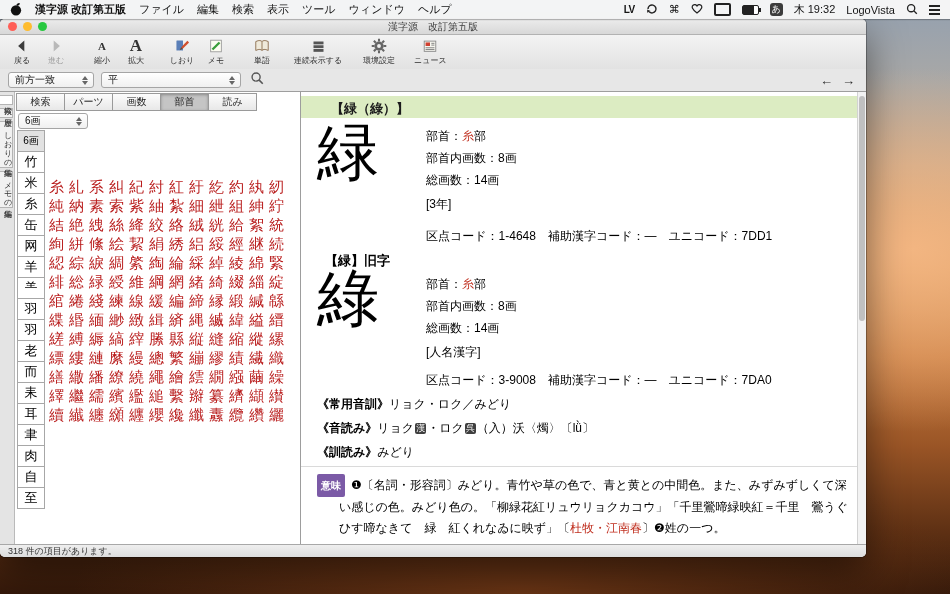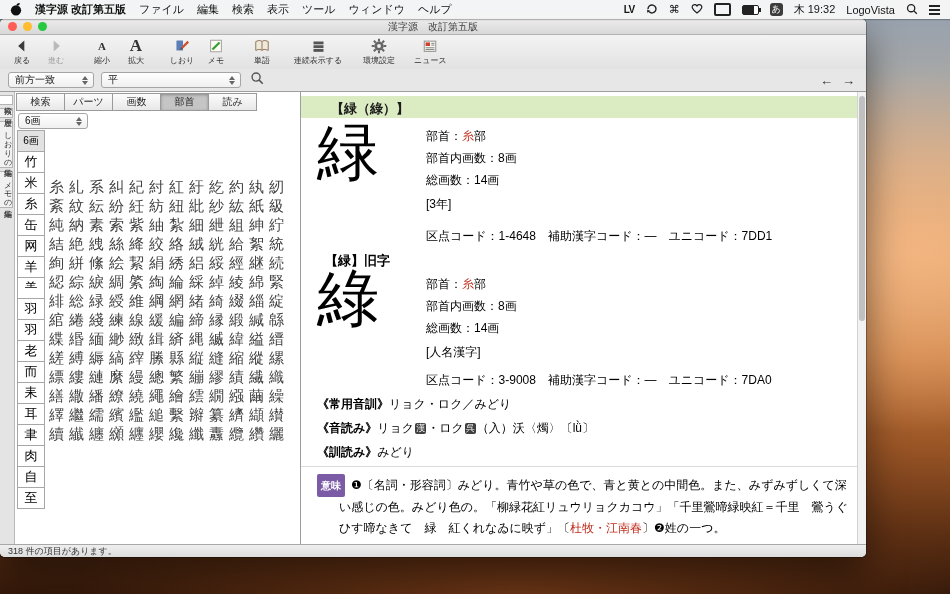--- a/index.html
+++ b/index.html
@@ -62,21 +62,21 @@
   .tabsrow{position:absolute;top:1px;left:2px;display:flex;}
   .stab{width:47px;height:16px;border:1px solid #9a9a9a;margin-left:-1px;
     background:linear-gradient(#fcfcfc,#e8e8e8);font-size:10px;display:flex;align-items:center;
     justify-content:center;color:#1f1f1f;box-sizing:content-box;}
   .stab.active{background:#c5c5c5;box-shadow:inset 0 1px 3px rgba(0,0,0,.3);}
   .popstroke{position:absolute;top:21px;left:3px;width:70px;}
   .radlist{position:absolute;left:2px;top:39px;width:28px;}
   .rad{height:22px;border:1px solid #a7a7a7;margin-top:-1px;display:flex;align-items:center;
     justify-content:center;font-size:13px;background:#fff;font-family:"DejaVu Serif","Liberation Serif",serif;box-sizing:border-box;}
   .rad.head{font-size:10px;background:#e2e2e2;font-family:"Liberation Sans",sans-serif;}
-  .kgrid{position:absolute;left:34px;top:86px;width:250px;color:#404040;
+  .kgrid{position:absolute;left:34px;top:86px;width:250px;color:#b91c1c;
     font-family:"DejaVu Serif","Liberation Serif",serif;font-size:15px;}
   .krow{letter-spacing:5px;line-height:19px;white-space:nowrap;}
   
   .rightpanel{position:absolute;left:300px;top:0;right:0;bottom:0;border-left:1px solid #9d9d9d;
     background:#fff;font-size:12px;color:#000;}
   .band{position:absolute;top:4px;left:0;right:8px;height:22px;background:#dcecc2;display:flex;
     align-items:flex-end;padding-left:30px;font-size:13px;font-weight:bold;color:#1b1b1b;}
   .scroll{position:absolute;right:0;top:0;bottom:0;width:8px;background:#f2f2f2;border-left:1px solid #d2d2d2;}
   .thumb{position:absolute;left:1px;right:1px;top:4px;height:225px;background:#c0c0c0;border-radius:4px;}
   .glyph{position:absolute;left:16px;font-family:"DejaVu Serif","Liberation Serif",serif;
@@ -329,21 +329,20 @@
         <div class="rad">而</div>
         <div class="rad">耒</div>
         <div class="rad">耳</div>
         <div class="rad">聿</div>
         <div class="rad">肉</div>
         <div class="rad">自</div>
         <div class="rad">至</div>
       </div>
       <div class="kgrid">
         <div class="krow">糸糺系糾紀紂紅紆紇約紈紉</div>
-        <div class="krow">紊紋紜紛紝紡紐紕紗紘紙級</div>
         <div class="krow">純納素索紫紬紮細紲組紳紵</div>
         <div class="krow">結絶絏絲絳絞絡絨絖給絮統</div>
         <div class="krow">絢絣絛絵絜絹綉絽綏經継続</div>
         <div class="krow">綛綜綟綢綮綯綸綵綽綾綿緊</div>
         <div class="krow">緋総緑綬維綱網緒綺綴緇綻</div>
         <div class="krow">綰綣綫練線緩編締縁緞緘緜</div>
         <div class="krow">緤緡緬緲緻緝緕縄縅緯縊縉</div>
         <div class="krow">縒縛縟縞縡縢縣縦縫縮縱縲</div>
         <div class="krow">縹縷縺縻縵總繁繃繆績繊織</div>
         <div class="krow">繕繖繙繚繞繩繪繧繝繦繭繰</div>

